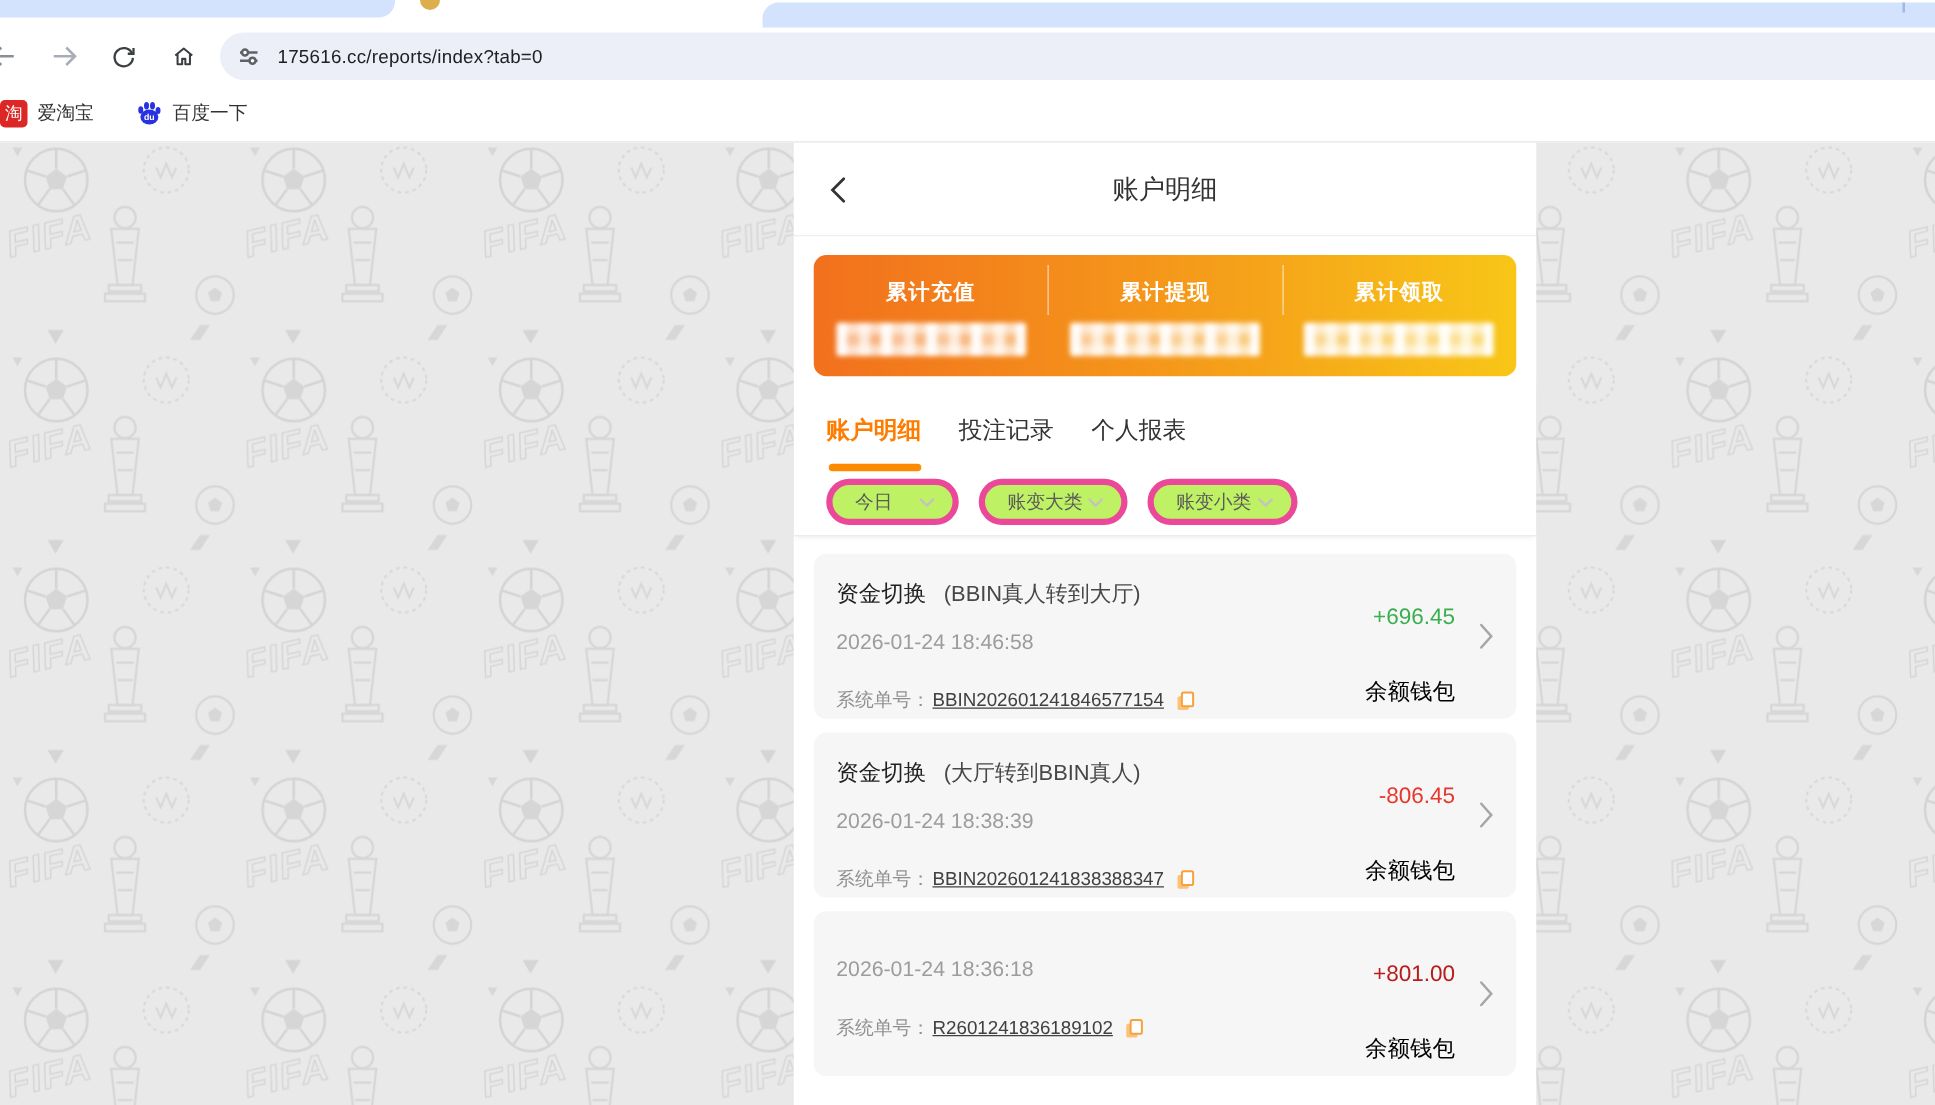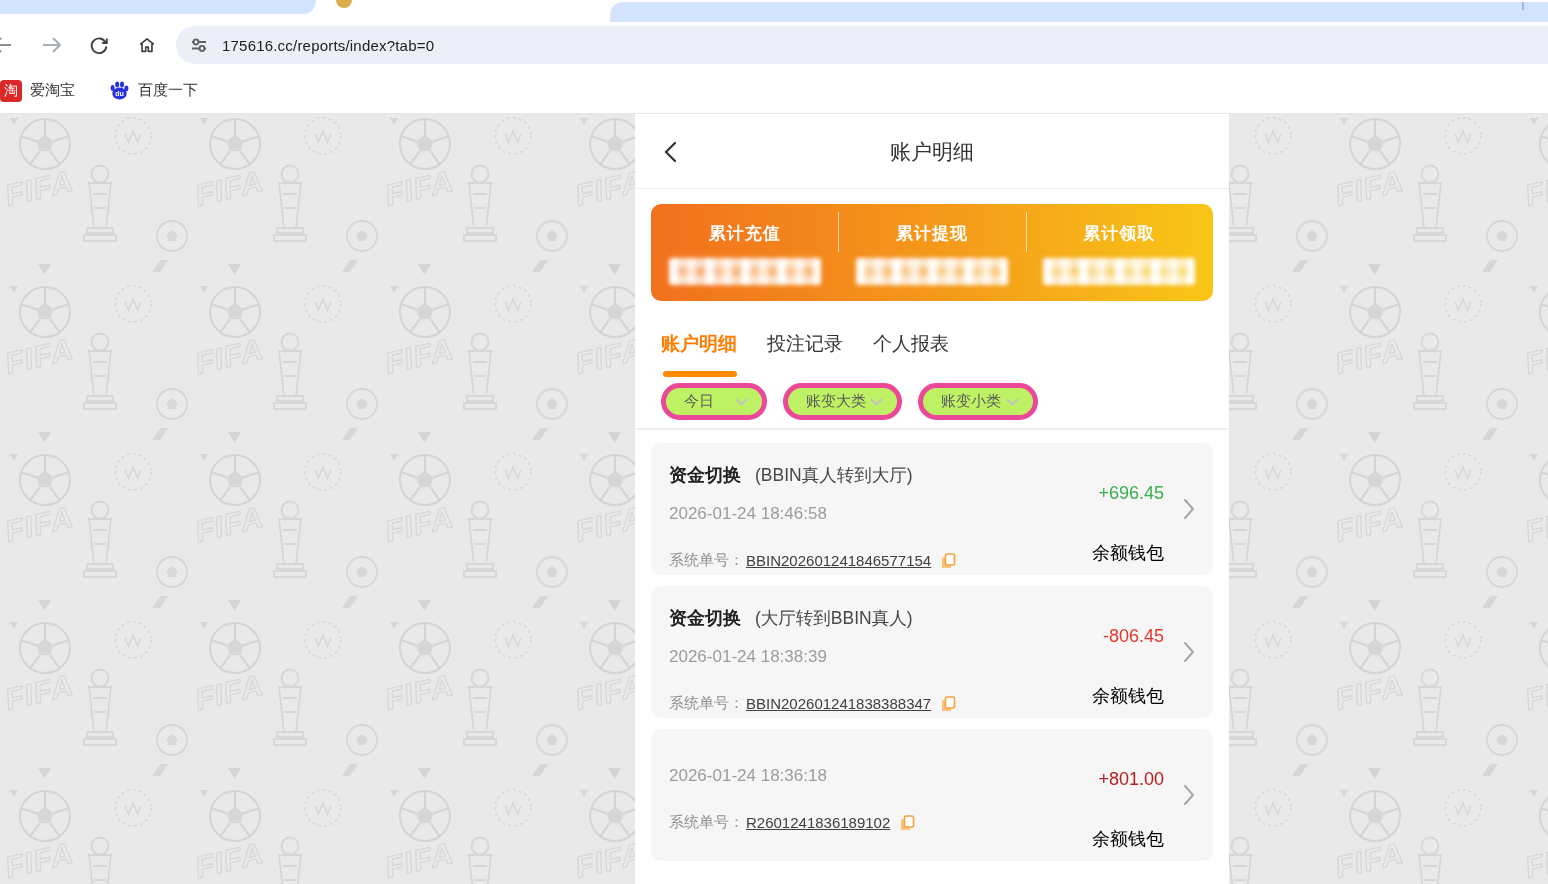--- a/index.html
+++ b/index.html
@@ -68,21 +68,21 @@
   .pill { height:37px; border:5px solid #ec4899; border-radius:19px; background:#bef264;
           display:flex; align-items:center; justify-content:space-between;
           padding:0 14px 0 18px; }
   .pill-1 { width:106px; } .pill-2 { width:119px; } .pill-3 { width:120px; }
   .pill-label { font-size:15px; color:#5a5a5a; }
 
   .records { padding:14px 16px 0; }
   .card { position:relative; height:132px; background:#f6f6f6; border-radius:10px;
           margin-bottom:11px; padding:20px 150px 0 18px; }
   .c-title { font-size:18px; color:#222; line-height:24px; white-space:nowrap; }
-  .c-type { font-weight:bold; }
+  .c-type { font-weight:normal; }
   .c-sub { font-weight:normal; color:#474747; margin-left:9px; font-size:17.5px; }
   .c-date { margin-top:17px; font-size:17px; color:#9c9c9c; }
   .c-order { margin-top:27px; font-size:15px; display:flex; align-items:center; }
   .c-order-label { color:#8f8f8f; }
   .c-order-no { color:#404040; margin-left:2px;text-decoration:underline; }
   .copy-btn { margin-left:9px; display:flex; }
   .c-amt { position:absolute; right:49px; top:40px; font-size:18px; }
   .c-wallet { position:absolute; right:49px; top:98px; font-size:18px; color:#000000; }
   .c-chevron { position:absolute; right:18px; top:50%; transform:translateY(-50%); display:flex; }
 </style>

